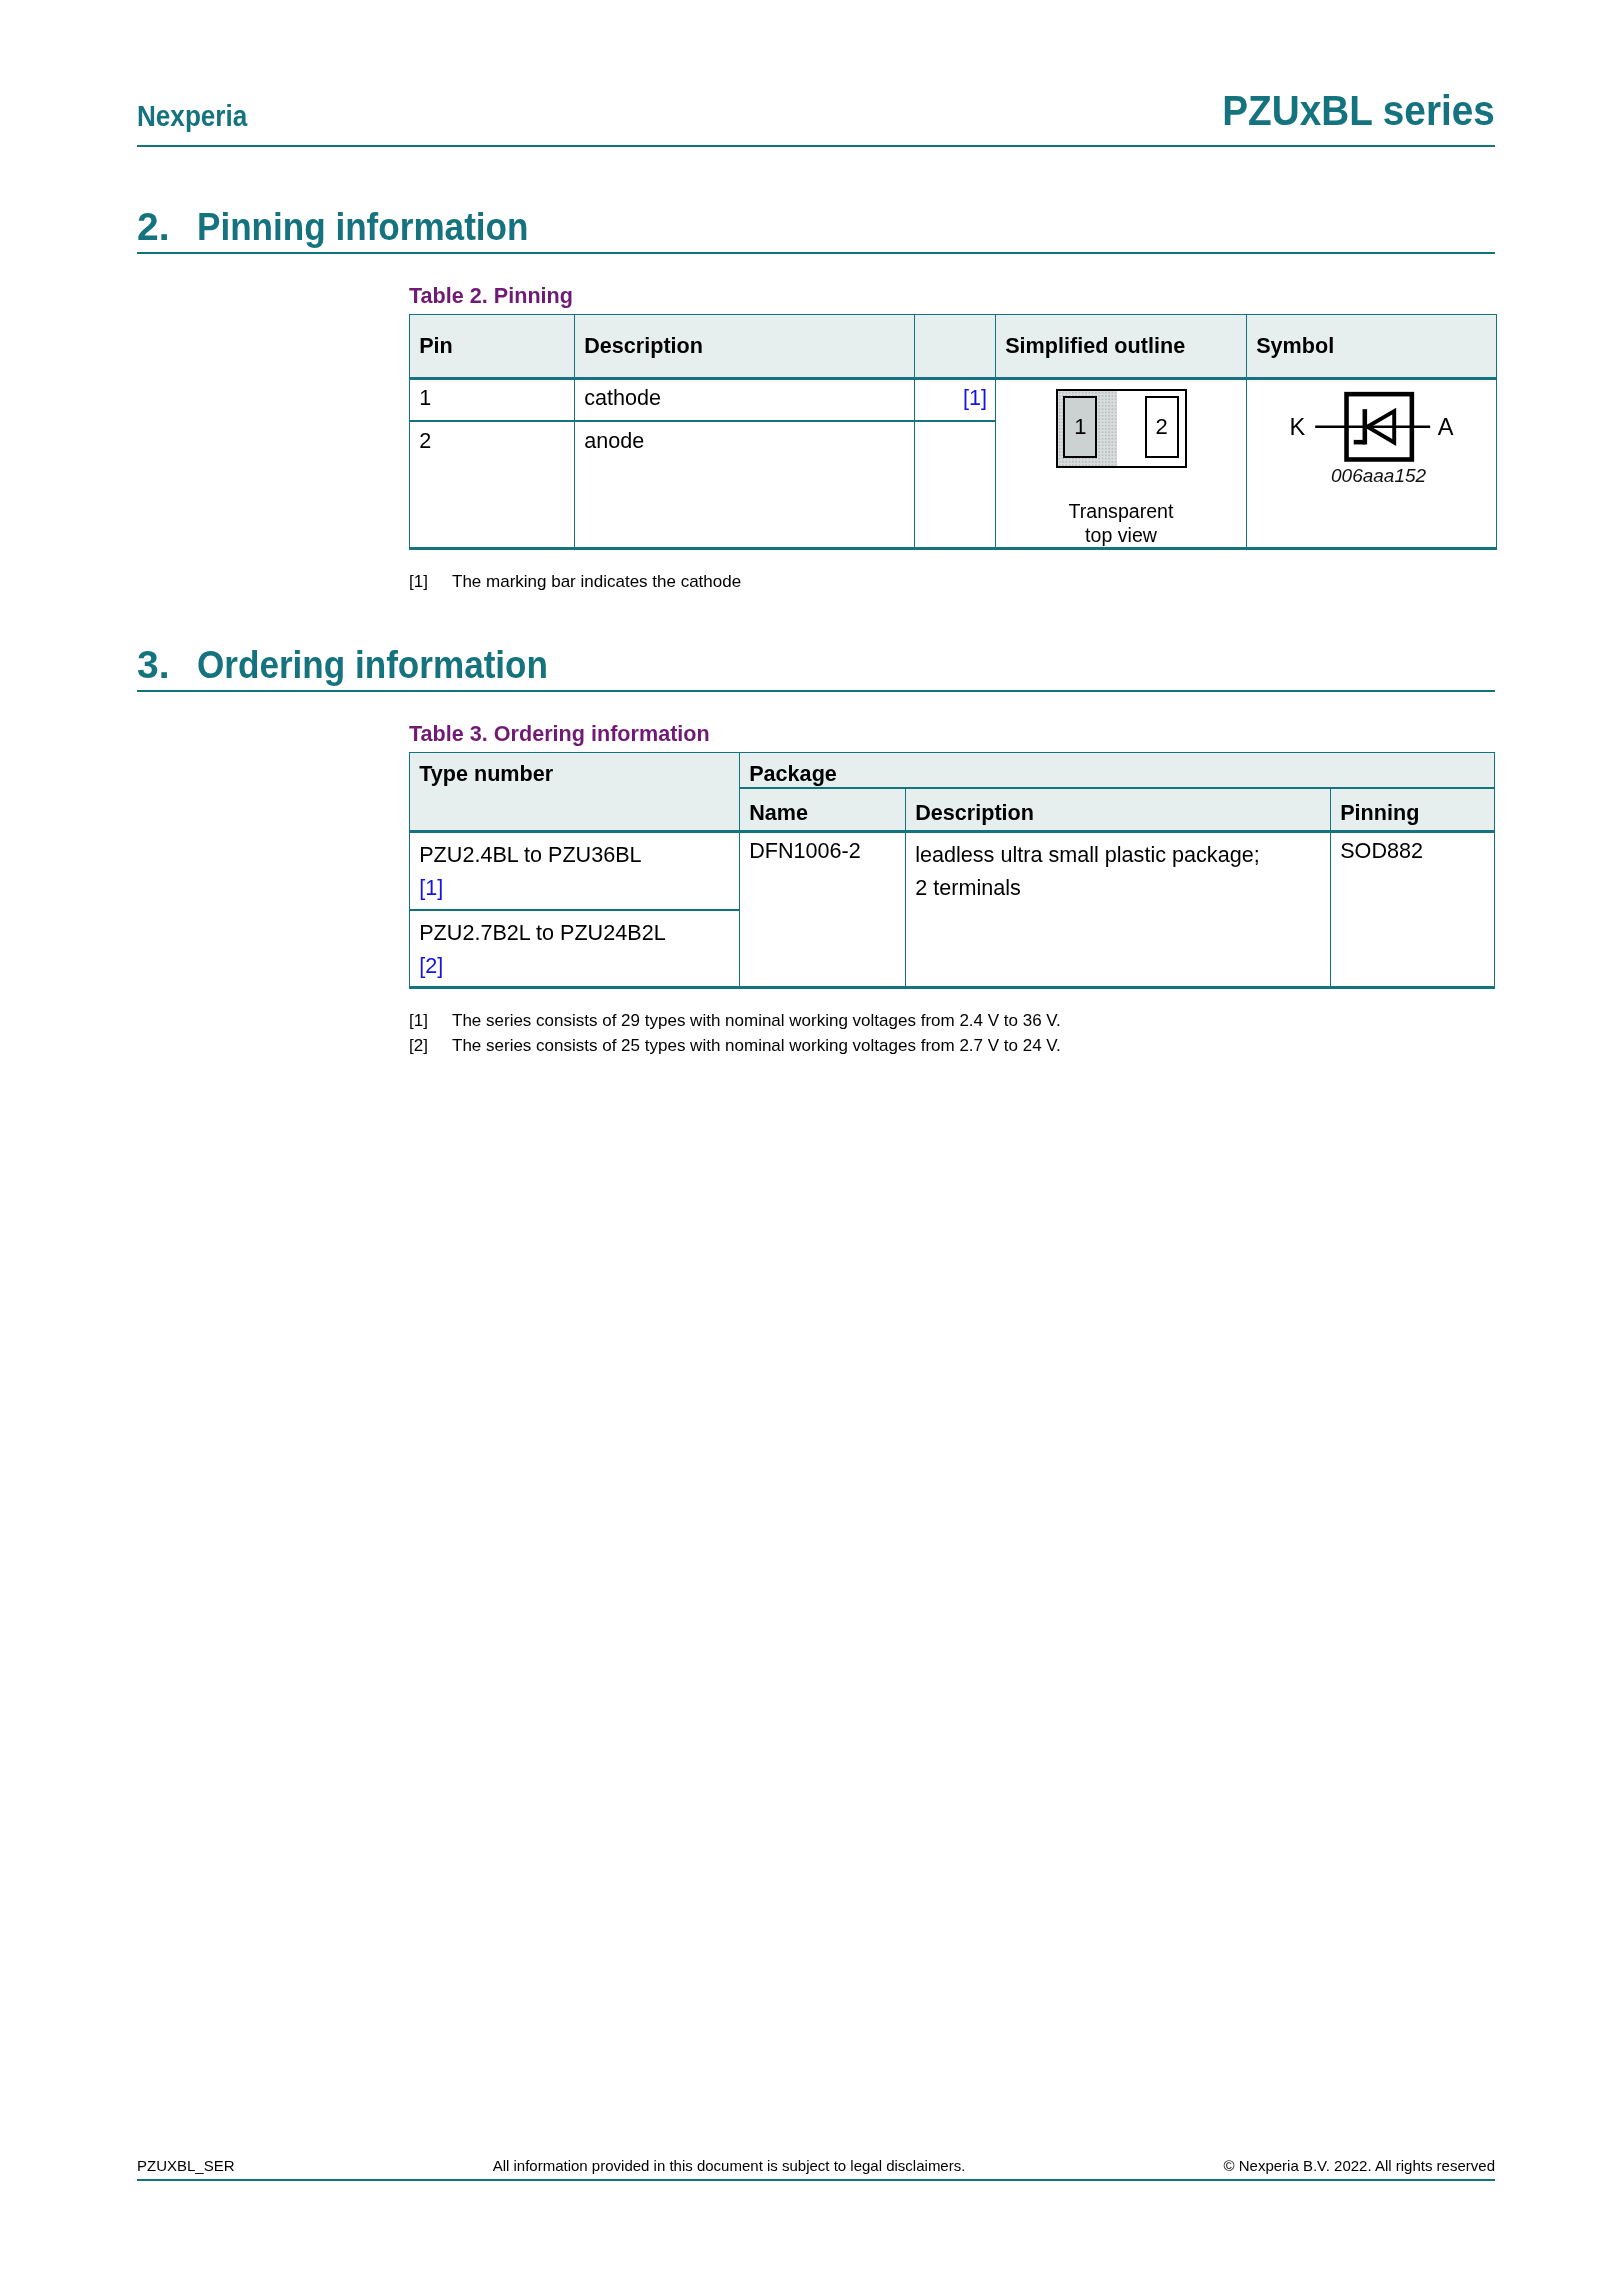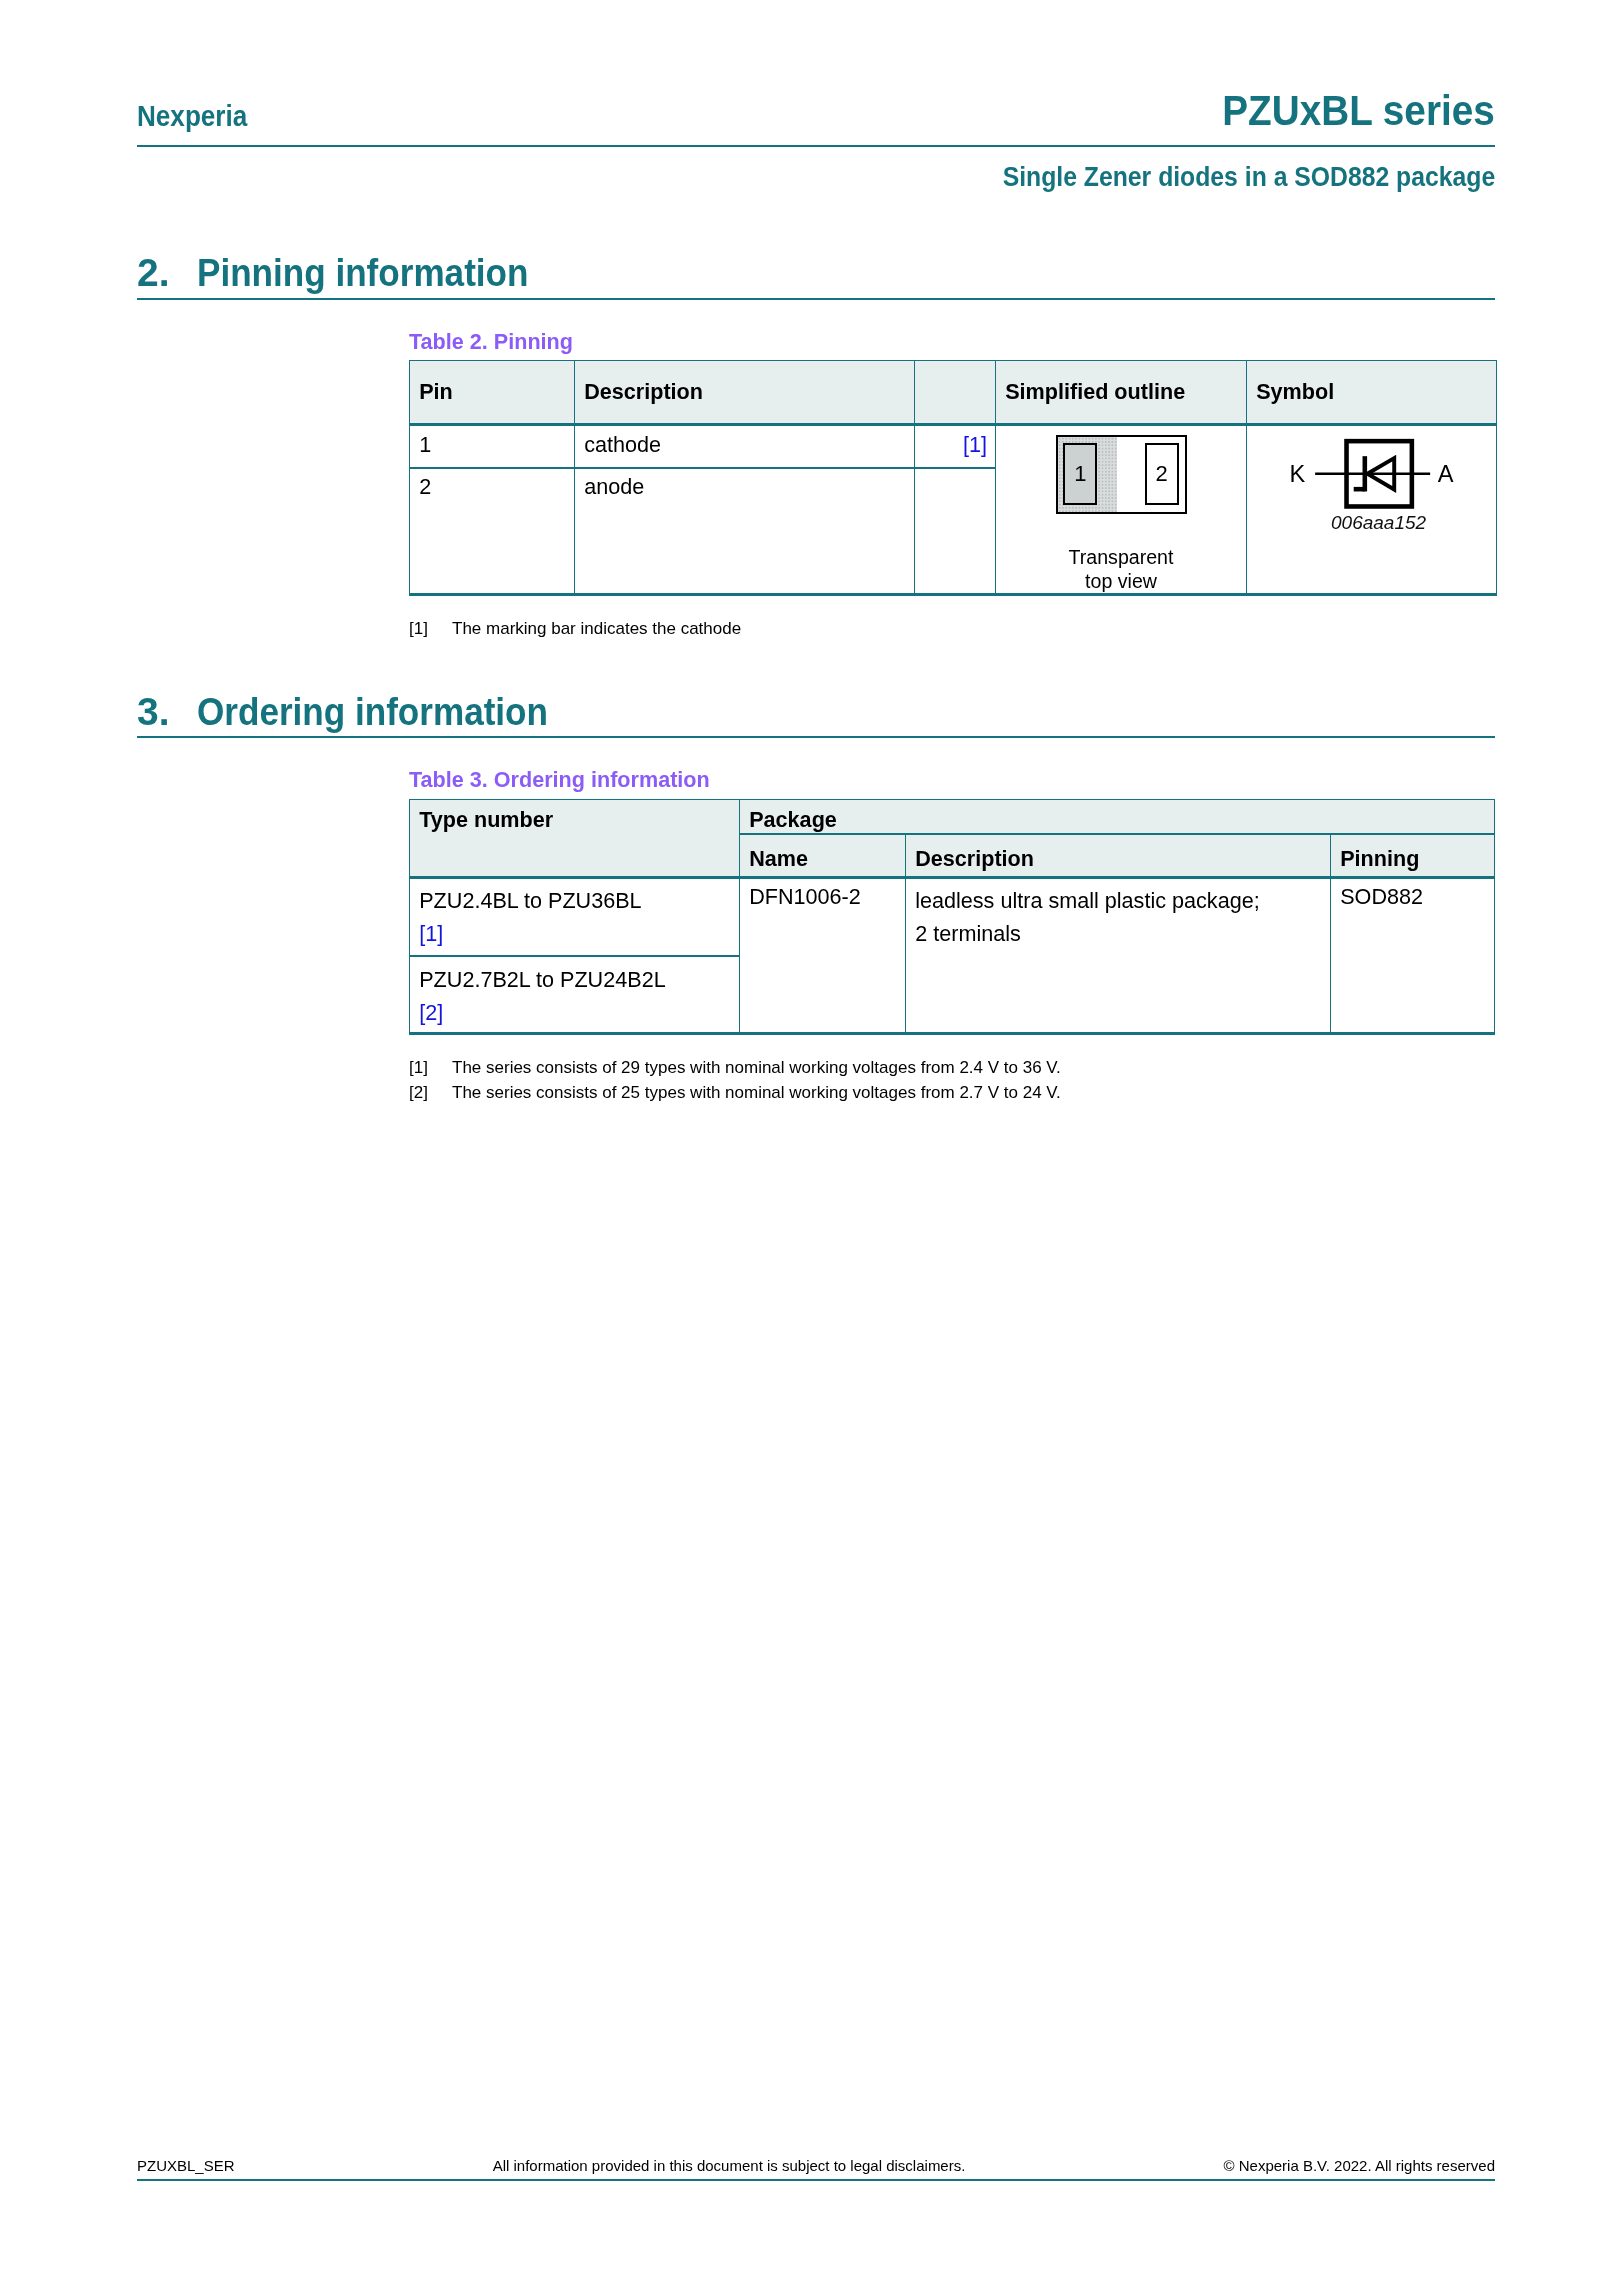--- a/index.html
+++ b/index.html
@@ -25,21 +25,21 @@
 
   
   .section-heading { display:flex; align-items:baseline; font-size:39px; font-weight:bold; color:#14737e; line-height:42px; }
   .sec-num { min-width:60px; }
   .sec-title { display:inline-block; transform:scaleX(0.9); transform-origin:0 50%; white-space:nowrap; }
   .sec-rule { margin-top:3.9px; }
   .heading-2 { margin-top:59px; }
   .heading-3 { margin-top:50px; }
 
   
-  .table-caption { margin:29px 0 5.2px 272px; font-size:21.6px; font-weight:bold; color:#8b5cf6; }
+  .table-caption { margin:29px 0 5.2px 272px; font-size:21.6px; font-weight:bold; color:#701a75; }
   .footnotes { margin-left:272px; margin-top:19.6px; }
   .fn-row { display:flex; font-size:17px; line-height:25px; }
   .fn-marker { min-width:43px; }
   .fn-link { color:#1414e0; text-decoration:none; cursor:pointer; }
 
   
   table.dtable { border-collapse:collapse; table-layout:fixed; margin-left:272px; }
   table.dtable th, table.dtable td { border:1.3px solid #14737e; }
   table.dtable thead th {
     background:#e7eeee; text-align:left; font-size:21.6px; font-weight:bold;
@@ -97,23 +97,20 @@
 <body>
 
 <div class="page">
   <div class="content">
 
     <div class="header-row">
       <span class="brand">Nexperia</span>
       <span class="doc-title">PZUxBL series</span>
     </div>
     <div class="rule header-rule"></div>
-    <div class="subtitle-row">
-      <span class="subtitle">Single Zener diodes in a SOD882 package</span>
-    </div>
 
     <div class="section-heading heading-2">
       <span class="sec-num">2.</span>
       <span class="sec-title">Pinning information</span>
     </div>
     <div class="rule sec-rule"></div>
 
     <div class="table-caption">Table 2. Pinning</div>
 
     <table class="dtable t2">

